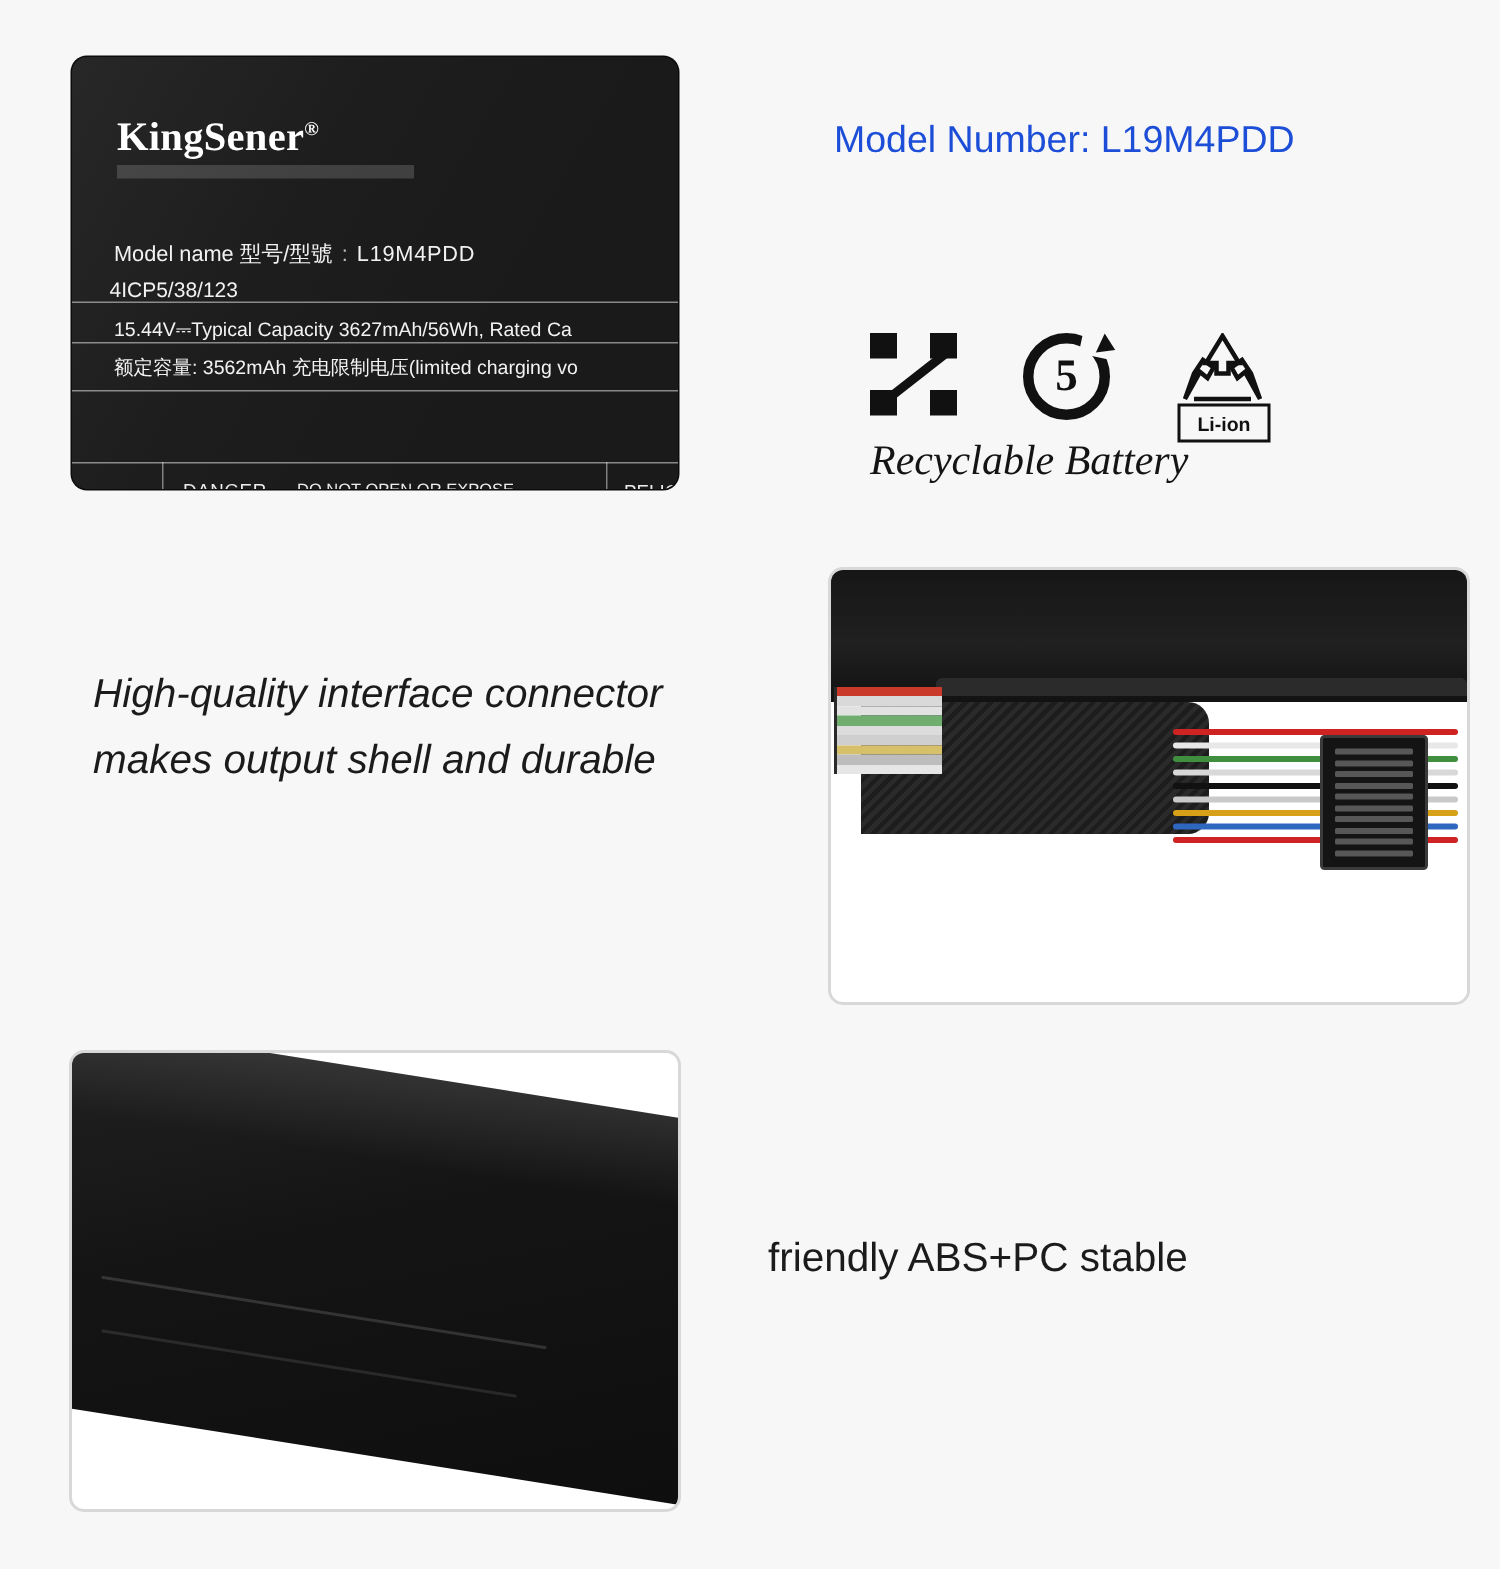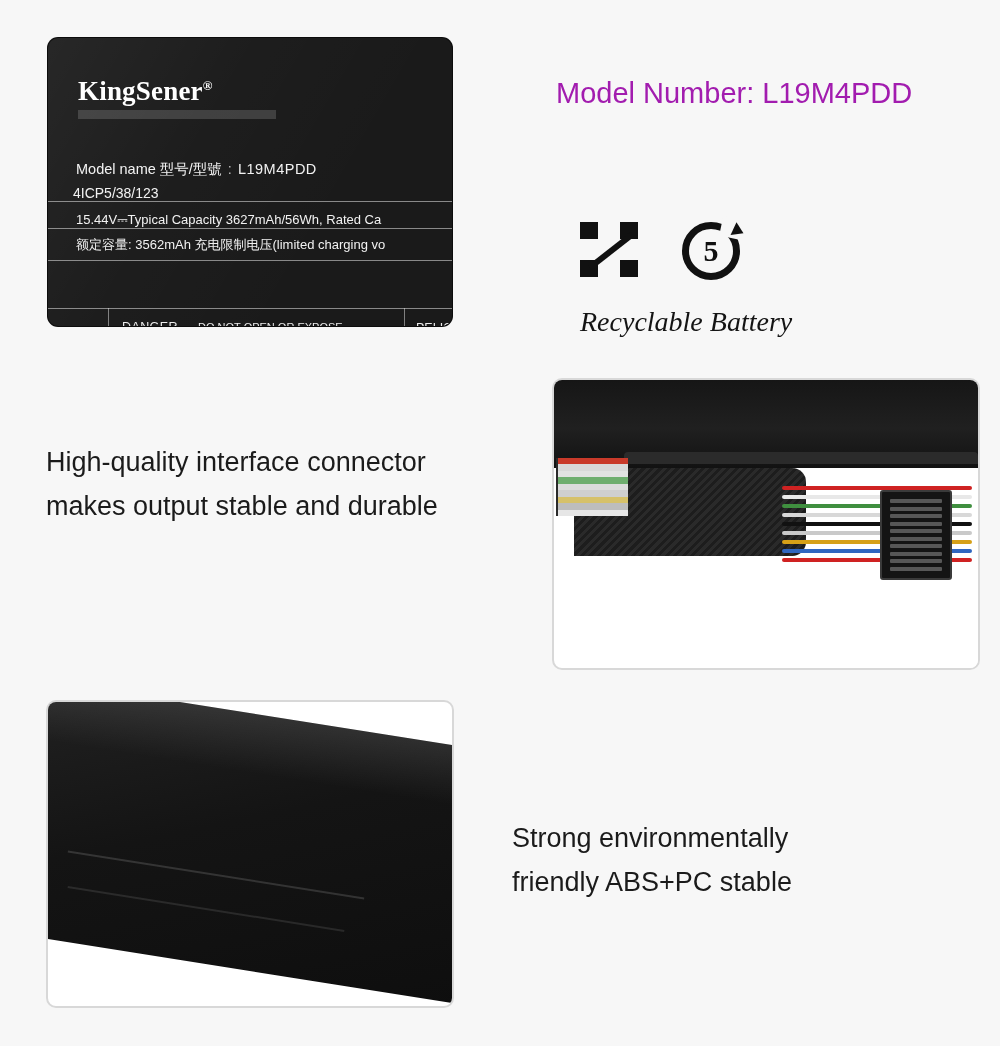--- a/index.html
+++ b/index.html
@@ -127,22 +127,22 @@
   }
 
   
   .spec-block {
     position: absolute;
     left: 556px;
     top: 74px;
     width: 420px;
   }
   .spec-line {
-    font-size: 29px;
-    color: #a21caf;
+    font-size: 25px;
+    color: #1d4ed8;
     line-height: 38px;
     white-space: nowrap;
   }
 
   
   .icon-row {
     position: absolute;
     left: 580px;
     top: 222px;
     display: flex;
@@ -201,36 +201,37 @@
     position: absolute; left: 3px; top: 47px;
     width: 58px; height: 22px;
     border: 2.5px solid #111;
     display: flex; align-items: center; justify-content: center;
     font-size: 13px; font-weight: bold; color: #111;
   }
 
   .recycle-text {
     position: absolute;
     left: 580px;
-    top: 306px;
+    top: 292px;
     font-family: "Liberation Serif", serif;
     font-style: italic;
     font-size: 28px;
     color: #141414;
   }
 
   
   .mid-left-text {
     position: absolute;
-    left: 46px;
+    left: 62px;
     top: 440px;
     width: 480px;
     font-size: 27px;
     line-height: 44px;
     color: #1b1b1b;
+    font-style: italic;
   }
 
   
   .connector-photo {
     position: absolute;
     left: 552px;
     top: 378px;
     width: 424px;
     height: 288px;
     border: 2px solid #d8d8d8;
@@ -382,27 +383,38 @@
 
   <div class="icon-box">
     <div class="circ5">
       <div class="ring"></div>
       <div class="gap"></div>
       <div class="arrow"></div>
       <div class="num">5</div>
     </div>
   </div>
 
+  <div class="icon-box">
+    <div class="recy">
+      <svg class="tri" viewBox="0 0 58 48">
+        <path d="M29 2 L40 20 L33 20 L33 27 L25 27 L25 20 L18 20 Z" fill="none" stroke="#111" stroke-width="3"></path>
+        <path d="M4 44 L14 26 L19 30 L23 23 L16 18 L10 27 Z" fill="none" stroke="#111" stroke-width="3"></path>
+        <path d="M54 44 L44 26 L39 30 L35 23 L42 18 L48 27 Z" fill="none" stroke="#111" stroke-width="3"></path>
+        <path d="M10 44 L48 44" stroke="#111" stroke-width="3" fill="none"></path>
+      </svg>
+      <div class="liion">Li-ion</div>
+    </div>
+  </div>
 </div>
 
 <div class="recycle-text">Recyclable Battery</div>
 
 <div class="mid-left-text">
   <div>High-quality interface connector</div>
-  <div>makes output stable and durable</div>
+  <div>makes output shell and durable</div>
 </div>
 
 <div class="connector-photo">
   <div class="conn-topbar"></div>
   <div class="conn-wrap"></div>
   <div class="ribbon" id="ribbon">
       <i style="background: rgb(201, 58, 42);"></i>
       <i style="background: rgb(217, 217, 217);"></i>
       <i style="background: rgb(226, 226, 226);"></i>
       <i style="background: rgb(111, 174, 111);"></i>
@@ -443,15 +455,14 @@
 <div class="shell-photo">
   <div class="shell-body">
     <div class="shell-hl"></div>
   </div>
   <div class="shell-seam"></div>
   <div class="shell-seam2"></div>
 
 </div>
 
 <div class="bot-right-text">
-  <div>Strong environmentally</div>
   <div>friendly ABS+PC stable</div>
 </div>
 
 </body></html>

